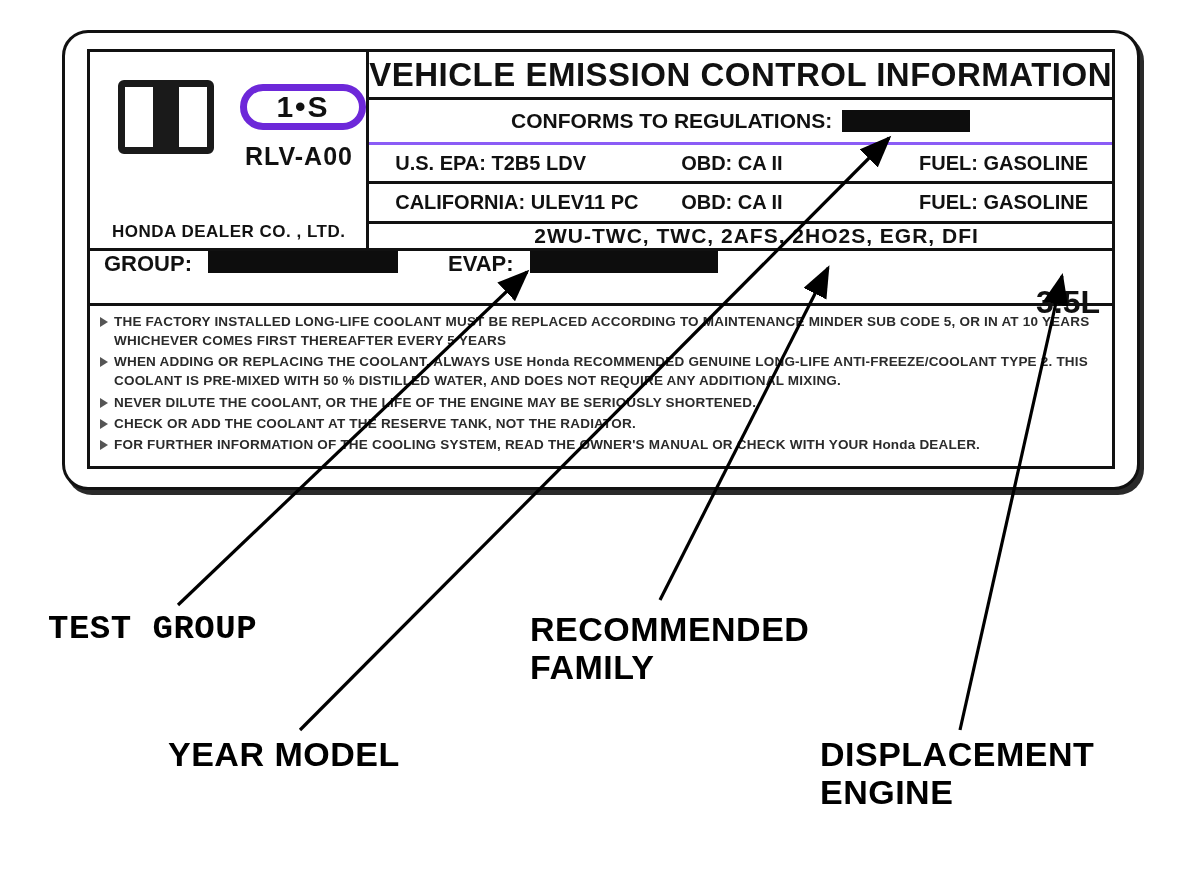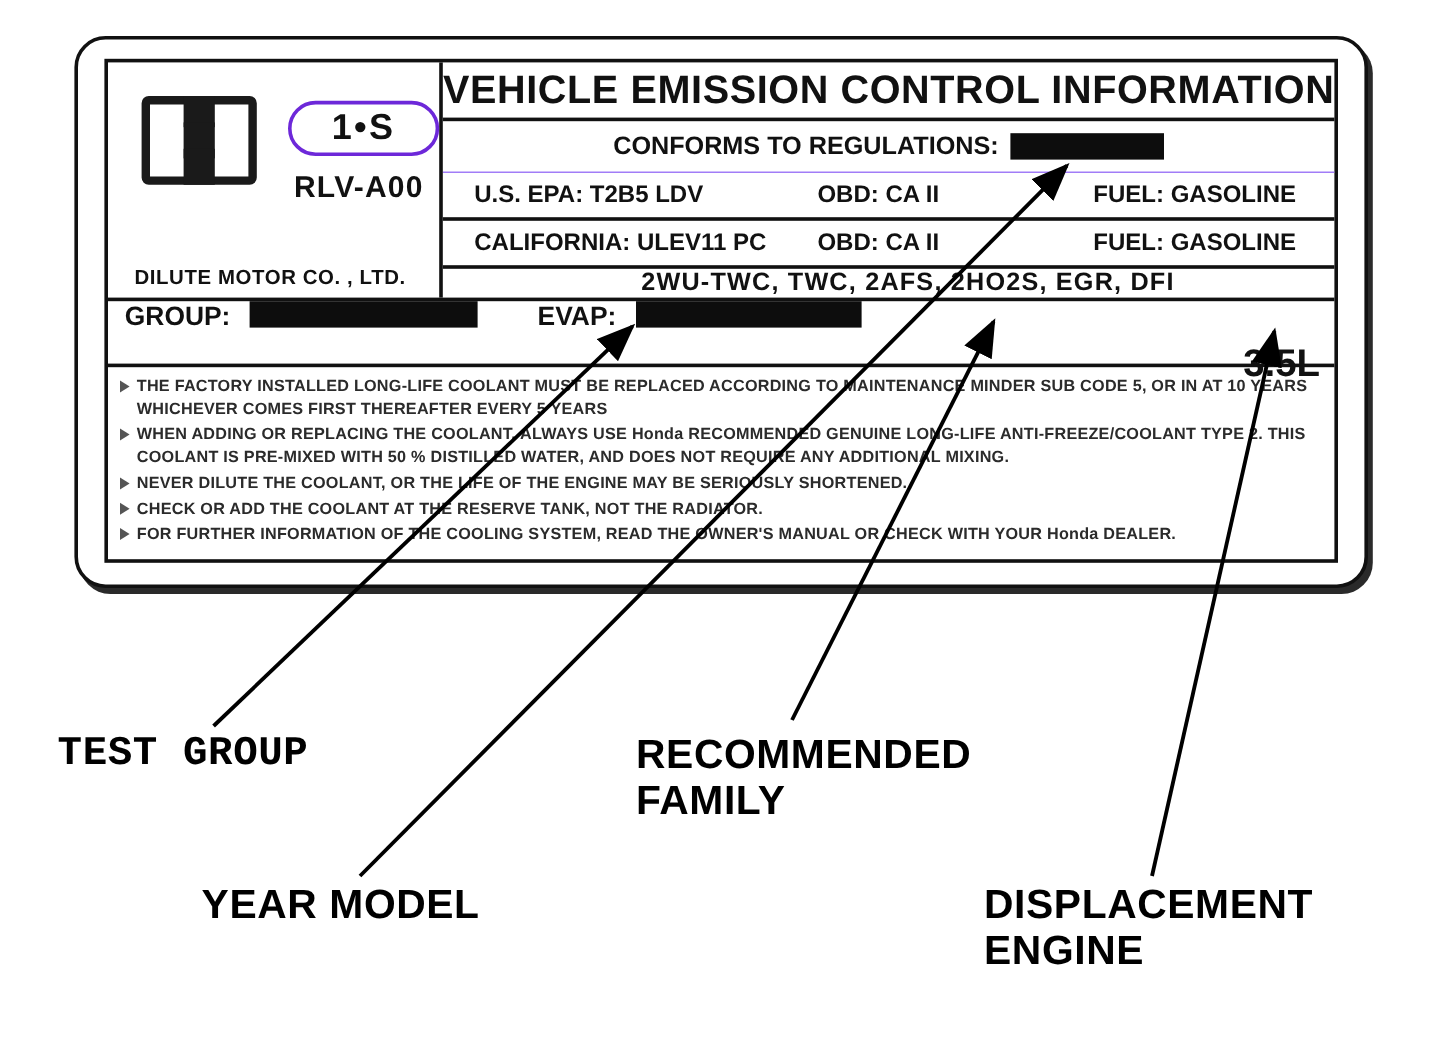--- a/index.html
+++ b/index.html
@@ -92,21 +92,21 @@
     width: 26px;
     height: 30px;
     background: #1a1a1a;
   }
   .model-badge {
     position: absolute;
     left: 150px;
     top: 32px;
     width: 126px;
     height: 46px;
-    border: 3px solid #6d28d9;
+    border: 7px solid #6d28d9;
     border-radius: 24px;
     box-sizing: border-box;
     display: flex;
     align-items: center;
     justify-content: center;
     font-weight: bold;
     font-size: 30px;
     letter-spacing: 2px;
     color: #111;
   }
@@ -144,21 +144,21 @@
     align-items: center;
     justify-content: center;
     font-weight: bold;
     font-size: 33px;
     letter-spacing: 0.5px;
     color: #111;
     white-space: nowrap;
   }
   .conforms-row {
     height: 42px;
-    border-bottom: 1px solid #8b5cf6;
+    border-bottom: 3px solid #8b5cf6;
     display: flex;
     align-items: center;
     justify-content: center;
     gap: 10px;
     font-weight: bold;
     font-size: 21px;
     color: #111;
   }
   .redact {
     display: inline-block;
@@ -173,21 +173,21 @@
     height: 37px;
     border-bottom: 3px solid #111;
     display: flex;
     align-items: center;
     font-weight: bold;
     font-size: 20px;
     color: #111;
   }
   .spec-row .c1 { width: 42%; padding-left: 26px; box-sizing: border-box; white-space: nowrap;}
   .spec-row .c2 { width: 28%; box-sizing: border-box; white-space: nowrap;}
-  .spec-row .c3 { width: 30%; text-align: center; padding-right: 10px; box-sizing: border-box; white-space: nowrap;}
+  .spec-row .c3 { width: 30%; text-align: right; padding-right: 24px; box-sizing: border-box; white-space: nowrap;}
 
   .devices-row {
     flex: 1;
     display: flex;
     align-items: center;
     justify-content: center;
     font-weight: bold;
     font-size: 21px;
     letter-spacing: 1px;
     color: #111;
@@ -293,21 +293,21 @@
     <div class="label-inner">
 
       <div class="top-row">
 
         <div class="brand-block">
           <div class="honda-mark">
             <div class="honda-bar"></div>
           </div>
           <div class="model-badge">1•S</div>
           <div class="model-code">RLV-A00</div>
-          <div class="maker-line">DILUTE MOTOR CO. , LTD.</div>
+          <div class="maker-line">HONDA DEALER CO. , LTD.</div>
         </div>
 
         <div class="data-block">
           <div class="title-row">VEHICLE EMISSION CONTROL INFORMATION</div>
 
           <div class="conforms-row">
             <span>CONFORMS TO REGULATIONS:</span>
             <span class="redact w-conforms"></span>
           </div>
 

